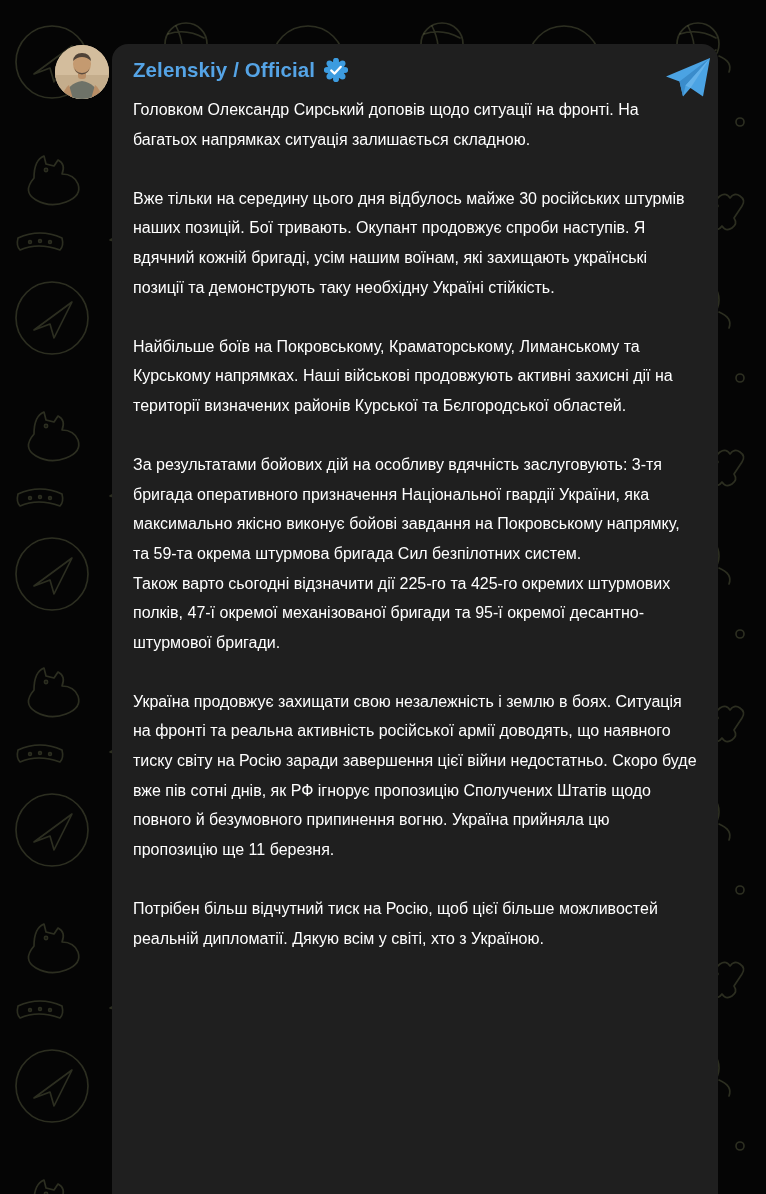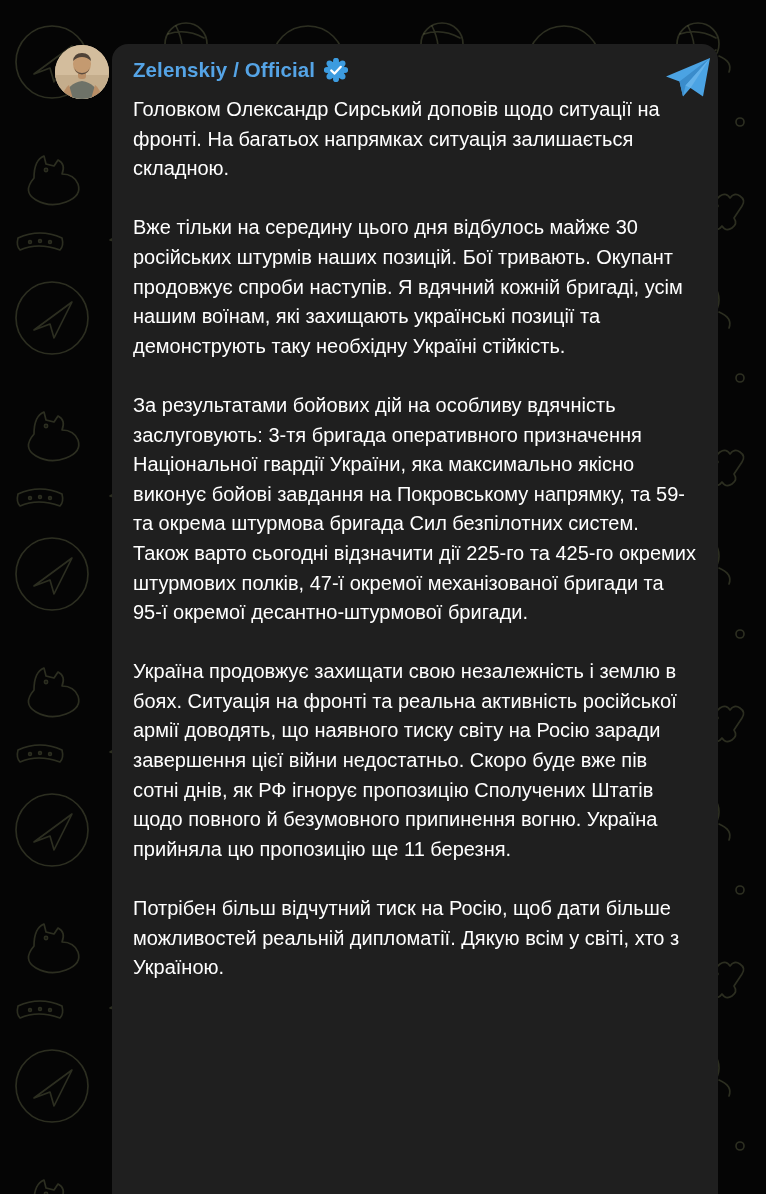--- a/index.html
+++ b/index.html
@@ -54,21 +54,21 @@
     flex: 0 0 auto;
   }
   .share-plane {
     position: absolute;
     top: 13px; right: 7px;
     width: 46px; height: 41px;
     cursor: pointer;
   }
   .message-text p {
     color: #ffffff;
-    font-size: 20px;
+    font-size: 16px;
     line-height: 29.6px;
     margin: 29.6px 0 0 0;
     white-space: pre-line;
   }
   .message-text p:first-child {
     margin-top: 12px;
   }
 </style>
 </head>
 <body>
@@ -150,20 +150,21 @@
 
     <svg class="share-plane" viewBox="0 0 46 41" xmlns="http://www.w3.org/2000/svg">
       <path d="M45 1 L1 19.5 L14.5 24.5 L18 39.5 L25.5 31 L38 39.5 Z" fill="#4ba3e3"></path>
       <path d="M45 1 L14.5 24.5 L18 39.5 L20.5 28.5 Z" fill="#3a8ccb"></path>
       <path d="M45 1 L20.5 28.5 L25.5 31 Z" fill="#64b2ea"></path>
     </svg>
 
     <div class="message-text">
       <p>Головком Олександр Сирський доповів щодо ситуації на фронті. На багатьох напрямках ситуація залишається складною.</p>
       <p>Вже тільки на середину цього дня відбулось майже 30 російських штурмів наших позицій. Бої тривають. Окупант продовжує спроби наступів. Я вдячний кожній бригаді, усім нашим воїнам, які захищають українські позиції та демонструють таку необхідну Україні стійкість.</p>
+      <p>Найбільше боїв на Покровському, Краматорському, Лиманському та Курському напрямках. Наші військові продовжують активні захисні дії на території визначених районів Курської та Бєлгородської областей.</p>
       <p>За результатами бойових дій на особливу вдячність заслуговують: 3-тя бригада оперативного призначення Національної гвардії України, яка максимально якісно виконує бойові завдання на Покровському напрямку, та 59-та окрема штурмова бригада Сил безпілотних систем.
 Також варто сьогодні відзначити дії 225-го та 425-го окремих штурмових полків, 47-ї окремої механізованої бригади та 95-ї окремої десантно-штурмової бригади.</p>
       <p>Україна продовжує захищати свою незалежність і землю в боях. Ситуація на фронті та реальна активність російської армії доводять, що наявного тиску світу на Росію заради завершення цієї війни недостатньо. Скоро буде вже пів сотні днів, як РФ ігнорує пропозицію Сполучених Штатів щодо повного й безумовного припинення вогню. Україна прийняла цю пропозицію ще 11 березня.</p>
-      <p>Потрібен більш відчутний тиск на Росію, щоб дати більше можливостей реальній дипломатії. Дякую всім у світі, хто з Україною.</p>
+      <p>Потрібен більш відчутний тиск на Росію, щоб цієї більше можливостей реальній дипломатії. Дякую всім у світі, хто з Україною.</p>
     </div>
 
   </div>
 </div>
 
 </body></html>

